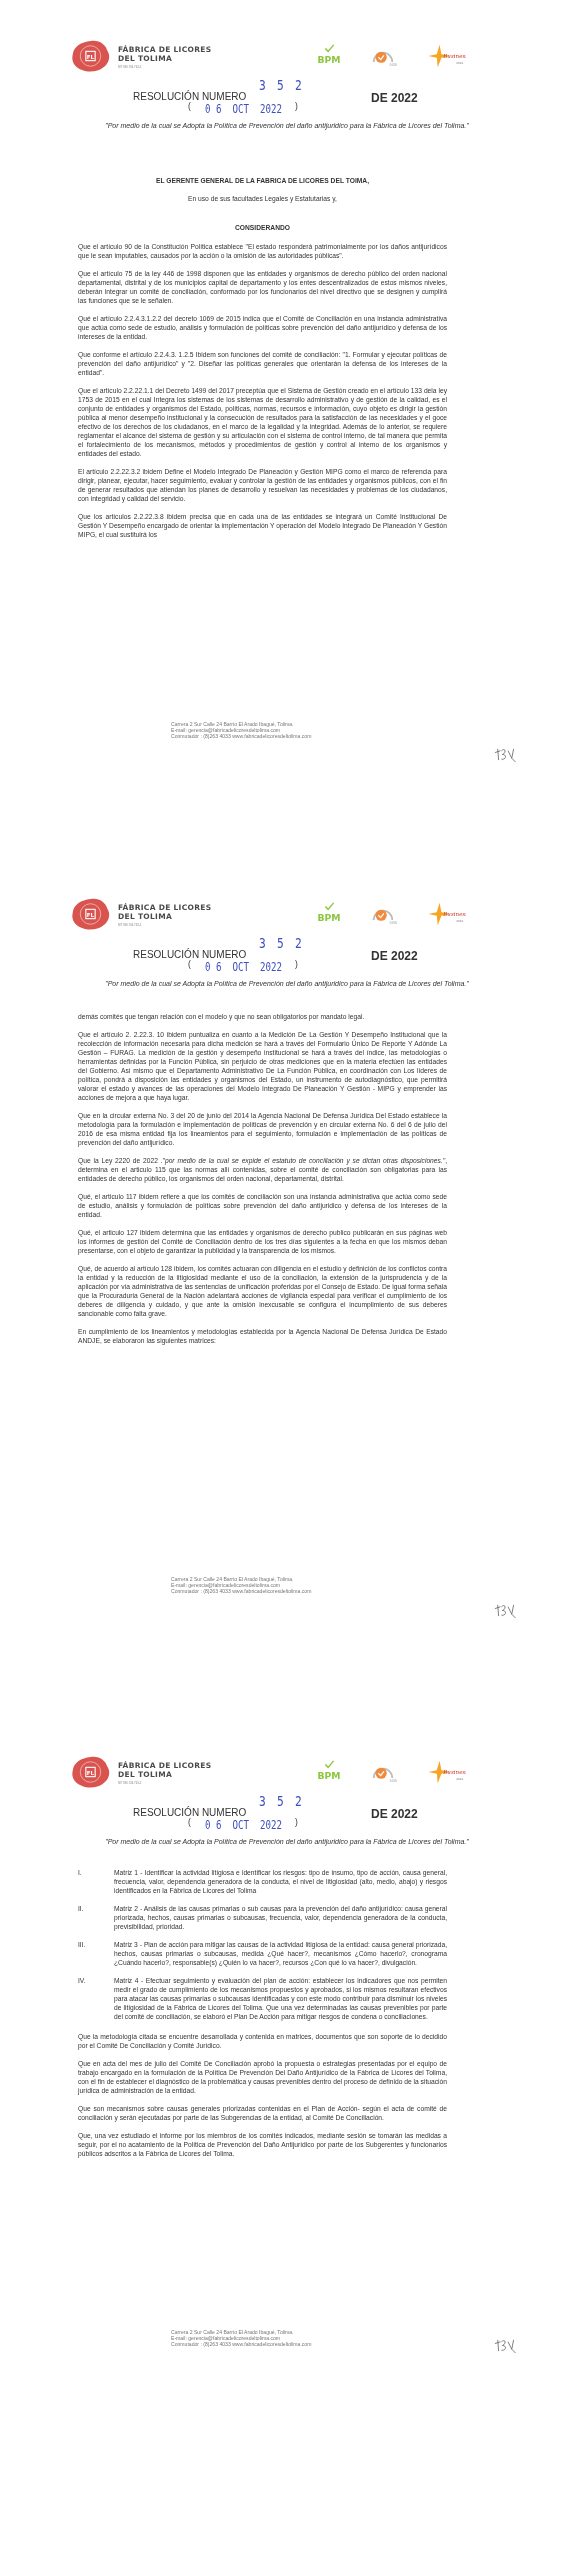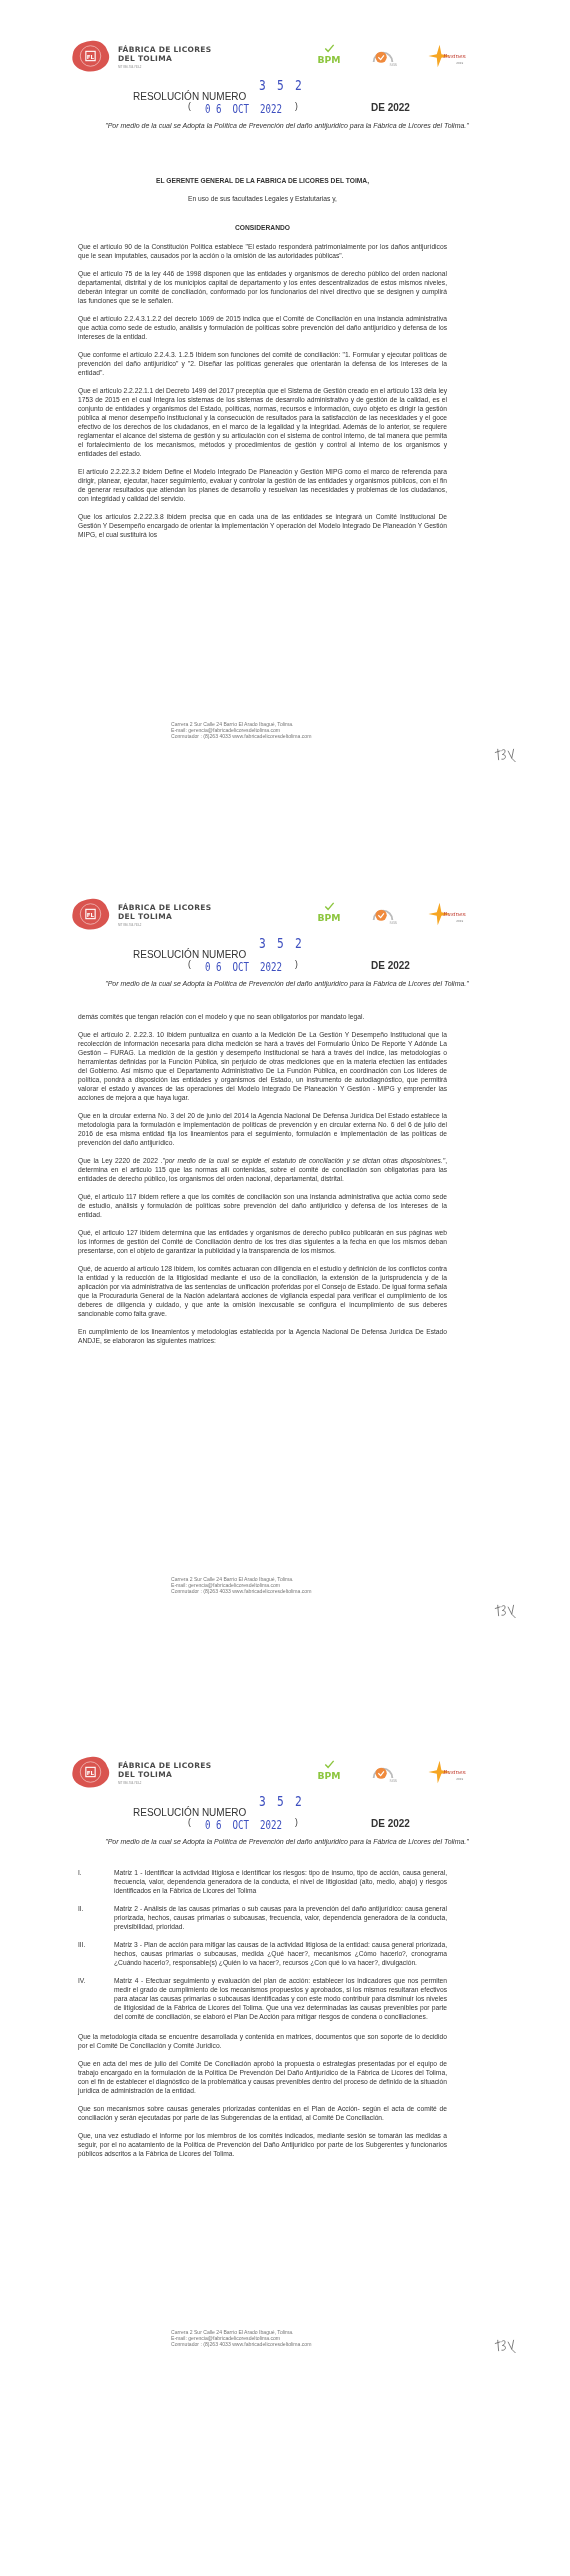--- a/index.html
+++ b/index.html
@@ -6,21 +6,21 @@
     body { width: 571px; font-family: "Liberation Sans", sans-serif; color: #333; }
     .page { position: relative; width: 517px; height: 858px; box-sizing: border-box; background: #fff; overflow: hidden; }
     .seal { position: absolute; left: 70px; top: 39px; width: 41px; height: 34px; }
     .brand { position: absolute; left: 118px; top: 46px; }
     .brand .l1, .brand .l2 { font-weight: bold; font-size: 7.5px; color: #4a4a4a; letter-spacing: 0.3px; line-height: 8.5px; font-family: "DejaVu Sans", sans-serif; }
     .brand .nit { font-size: 2.8px; color: #888; margin-top: 1.9px; }
     .bpm { position: absolute; left: 315px; top: 43px; width: 28px; height: 26px; }
     .sgs { position: absolute; left: 369px; top: 45px; width: 28px; height: 22.6px; }
     .bma { position: absolute; left: 428px; top: 43px; width: 38px; height: 26px; }
     .res-label { position: absolute; left: 133px; top: 91px; font-size: 10px; color: #333; }
-    .res-de { position: absolute; left: 371px; top: 91px; font-size: 10px; font-weight: bold; color: #333; margin-top: 11px; }
+    .res-de { position: absolute; left: 371px; top: 91px; font-size: 12px; font-weight: bold; color: #333; }
     .stamp-num { position: absolute; left: 259px; top: 77px; font-family: "DejaVu Sans Mono", monospace; font-size: 14px; color: #3d4fbf; letter-spacing: 2.8px; transform: scaleX(0.8); transform-origin: left; }
     .stamp-date { position: absolute; left: 205px; top: 102px; font-family: "DejaVu Sans Mono", monospace; font-size: 12.2px; color: #3d4fbf; transform: scaleX(0.75); transform-origin: left; white-space: pre; }
     .paren-l { position: absolute; left: 188px; top: 101px; font-size: 8.5px; color: #333; }
     .paren-r { position: absolute; left: 295px; top: 101px; font-size: 8.5px; color: #333; }
     .subtitle { position: absolute; left: 66px; width: 442px; top: 122px; text-align: center; font-style: italic; font-size: 7px; line-height: 8.5px; color: #333; }
     .body { position: absolute; left: 78px; width: 369px; font-size: 6.7px; line-height: 9px; color: #333; text-align: justify; }
     .body p { margin: 0 0 9px 0; }
     .center { text-align: center; }
     .bold { font-weight: bold; }
     .it { font-style: italic; }

